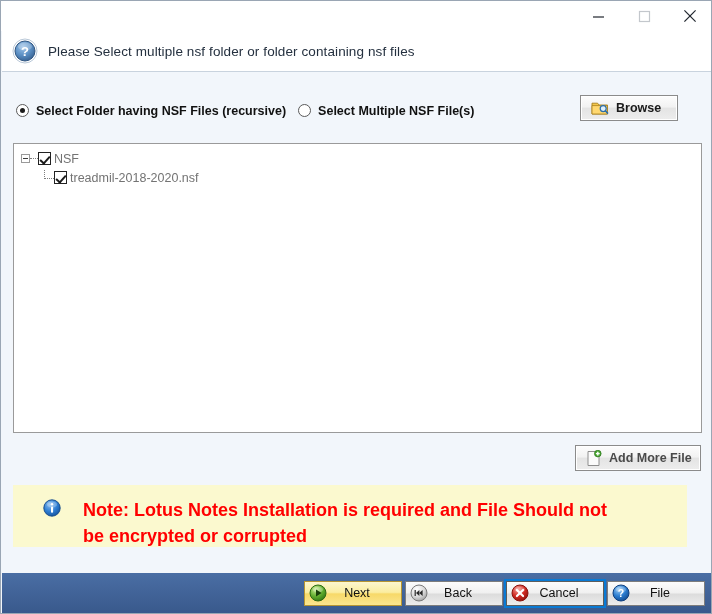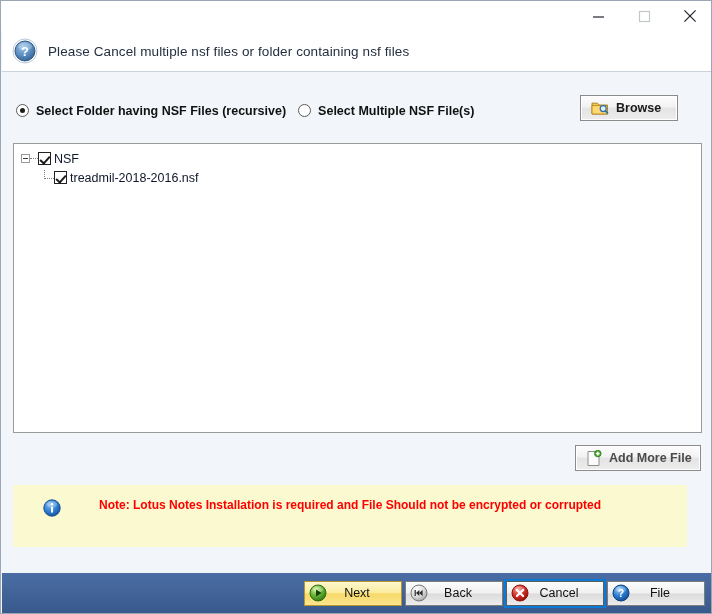--- a/index.html
+++ b/index.html
@@ -208,21 +208,21 @@
     content: "";
     position: absolute;
     left: 3px; top: 1px;
     width: 4px; height: 8px;
     border: solid #1b1b1b;
     border-width: 0 2px 2px 0;
     transform: rotate(42deg);
   }
   .tree-label {
     font-size: 12.5px;
-    color: #0f172a;
+    color: #737373;
     cursor: default;
   }
 
   
   #add-more-files-button {
     position: absolute;
     right: 11px; top: 372px;
     width: 126px;
     justify-content: flex-start;
   }
@@ -233,22 +233,22 @@
     position: absolute;
     left: 11px; top: 412px;
     width: 674px; height: 62px;
     background: #fbf9cf;
     display: flex;
     align-items: flex-start;
     padding: 12px 0 0 30px;
   }
   .note-icon { width: 18px; height: 18px; flex: 0 0 auto; margin-top: 2px; }
   .note-text {
-    margin-left: 38px;
-    font-size: 12px;
+    margin-left: 22px;
+    font-size: 18px;
     font-weight: bold;
     color: #ff0000;
     line-height: 1.45;
     max-width: 540px;
   }
 
   
   .action-bar {
     position: absolute;
     left: 1px; bottom: 0;
@@ -324,21 +324,21 @@
           <stop offset="0%" stop-color="#9dc3e8"></stop>
           <stop offset="55%" stop-color="#5b8fc4"></stop>
           <stop offset="100%" stop-color="#345e8e"></stop>
         </radialGradient>
       </defs>
       <circle cx="13" cy="13" r="12" fill="#ffffff" stroke="#b9c8d8" stroke-width="1"></circle>
       <circle cx="13" cy="13" r="10" fill="url(#qgrad)" stroke="#2f5581" stroke-width="1"></circle>
       <ellipse cx="13" cy="8.5" rx="7" ry="4" fill="#ffffff" opacity="0.24"></ellipse>
       <text x="13" y="18" font-family="Liberation Sans, sans-serif" font-size="13" font-weight="bold" fill="#ffffff" text-anchor="middle">?</text>
     </svg>
-    <div class="hdr-text">Please Cancel multiple nsf files or folder containing nsf files</div>
+    <div class="hdr-text">Please Select multiple nsf folder or folder containing nsf files</div>
   </div>
 
   <div class="body-panel">
 
     <div class="radio-row">
       <div class="radio-opt first">
         <span class="radio-mark on"></span>
         <span class="radio-label">Select Folder having NSF Files (recursive)</span>
       </div>
       <div class="radio-opt second">
@@ -361,21 +361,21 @@
       <div class="tree-node root">
         <span class="expander"></span>
         <span class="dots"></span>
         <span class="chk on"></span>
         <span class="tree-label">NSF</span>
       </div>
 
       <div class="tree-node child">
         <span class="dots-elbow"></span>
         <span class="chk on"></span>
-        <span class="tree-label">treadmil-2018-2016.nsf</span>
+        <span class="tree-label">treadmil-2018-2020.nsf</span>
       </div>
     </div>
 
     <div class="clbtn" id="add-more-files-button">
       <svg class="ico" width="16" height="17" viewBox="0 0 16 17">
         <path d="M2 1.5 L10 1.5 L13 4.5 L13 15.5 L2 15.5 Z" fill="#fbfbfb" stroke="#8e8e8e" stroke-width="1"></path>
         <path d="M10 1.5 L10 4.5 L13 4.5 Z" fill="#e0e0e0" stroke="#8e8e8e" stroke-width="0.8"></path>
         <circle cx="11.8" cy="3.6" r="3.3" fill="#4aa832" stroke="#2f7a1e" stroke-width="0.8"></circle>
         <line x1="11.8" y1="1.7" x2="11.8" y2="5.5" stroke="#ffffff" stroke-width="1.4"></line>
         <line x1="9.9" y1="3.6" x2="13.7" y2="3.6" stroke="#ffffff" stroke-width="1.4"></line>

